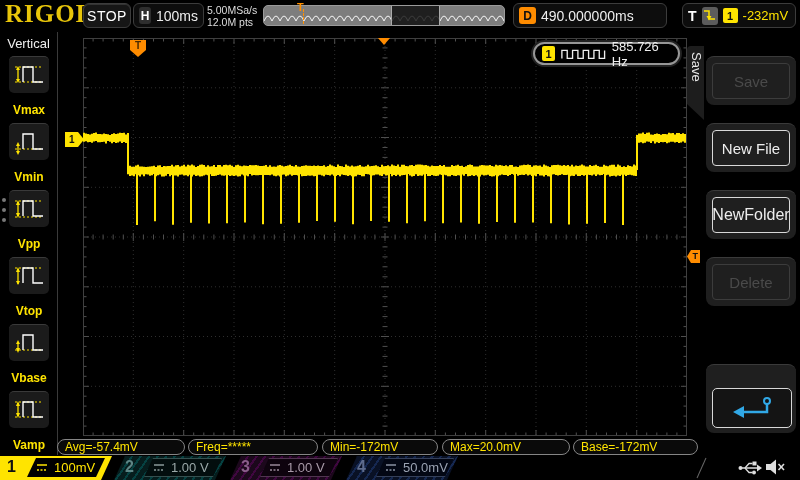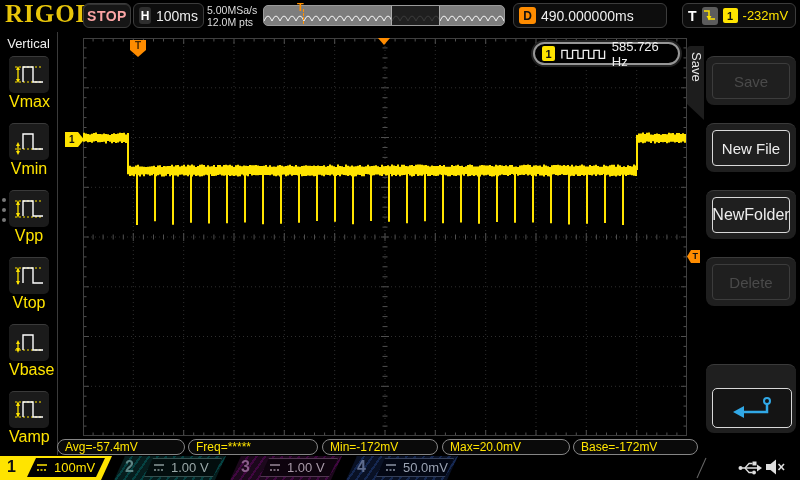--- a/index.html
+++ b/index.html
@@ -6,21 +6,21 @@
   #screen{position:relative;width:800px;height:480px;background:#000;overflow:hidden;
           font-family:"Liberation Sans",sans-serif;-webkit-font-smoothing:antialiased;}
   .abs{position:absolute;}
   
   .brand{left:5px;top:0px;font-family:"Liberation Serif",serif;font-weight:bold;
          font-size:25px;color:#e8c50a;letter-spacing:1px;}
   .tbox{height:25px;border:1px solid #3c3c3c;border-radius:6px;background:#0d0d0d;
         display:flex;align-items:center;gap:5px;padding:0 5px;box-sizing:border-box;}
   .stopbox{left:83px;top:3px;width:48px;justify-content:center;background:#161616;
            box-shadow:inset 0 1px 0 #333;}
-  .stoptxt{color:#fca5a5;font-weight:bold;font-size:14px;letter-spacing:.5px;}
+  .stoptxt{color:#ffffff;font-weight:normal;font-size:14px;letter-spacing:.5px;}
   .hbox{left:133px;top:3px;width:71px;}
   .badge{display:inline-flex;align-items:center;justify-content:center;border-radius:3px;
          font-weight:bold;}
   .hbadge{width:16px;height:17px;background:#2e2e2e;color:#fff;font-size:12px;}
   .white14{color:#eee;font-size:14px;text-align:center;}
   .acq{left:207px;top:4px;color:#ddd;font-size:10.5px;line-height:12px;}
   .membar{left:263px;top:5px;width:242px;height:21px;background:#7d7d7d;border:1px solid #9a9a9a;
           border-radius:5px;box-sizing:border-box;}
   .memwin{left:127px;top:0;width:47px;height:19px;background:rgba(5,5,5,.78);
           border-left:1px solid #aaa;border-right:1px solid #aaa;}
@@ -33,21 +33,21 @@
   .slopebadge{width:16px;height:18px;background:#5c5c5c;border-radius:3px;
               display:flex;align-items:center;justify-content:center;}
   .chbadge{width:15px;height:15px;background:#ffe400;color:#111;font-size:11px;border-radius:2px;}
   .yellow13{color:#ffe400;font-size:13px;}
   
   .lmenu-div{left:57px;top:32px;height:423px;border-left:1px solid #3a3a3a;}
   .vert-title{left:0;top:36px;width:57px;text-align:center;color:#eee;font-size:13px;}
   .mitem{left:9px;width:40px;cursor:pointer;}
   .mbtn{width:40px;height:36px;background:#1b1b1b;border-radius:5px;border-top:1px solid #3a3a3a;
         display:flex;align-items:center;justify-content:center;}
-  .mlabel{width:40px;text-align:center;color:#ffe400;font-size:16px;margin-top:0;}
+  .mlabel{width:40px;text-align:center;color:#ffe400;font-size:12px;margin-top:10px;font-weight:bold;}
   .pagedot{width:4px;height:4px;border-radius:50%;background:#777;left:2px;}
   
   .grat{left:83px;top:38px;width:604px;height:398px;}
   .gndmark{left:65px;top:132px;width:19px;height:15px;background:#ffe400;
            clip-path:polygon(0 0,13px 0,19px 7.5px,13px 15px,0 15px);
            color:#111;font-weight:bold;font-size:10px;text-align:left;padding-left:4px;
            line-height:15px;box-sizing:border-box;}
   .tflag{left:130px;top:40px;width:16px;height:17px;background:#ff8c00;
          clip-path:polygon(0 0,16px 0,16px 10px,8px 17px,0 10px);
          color:#4a2a00;font-weight:bold;font-size:10px;text-align:center;line-height:12px;}

